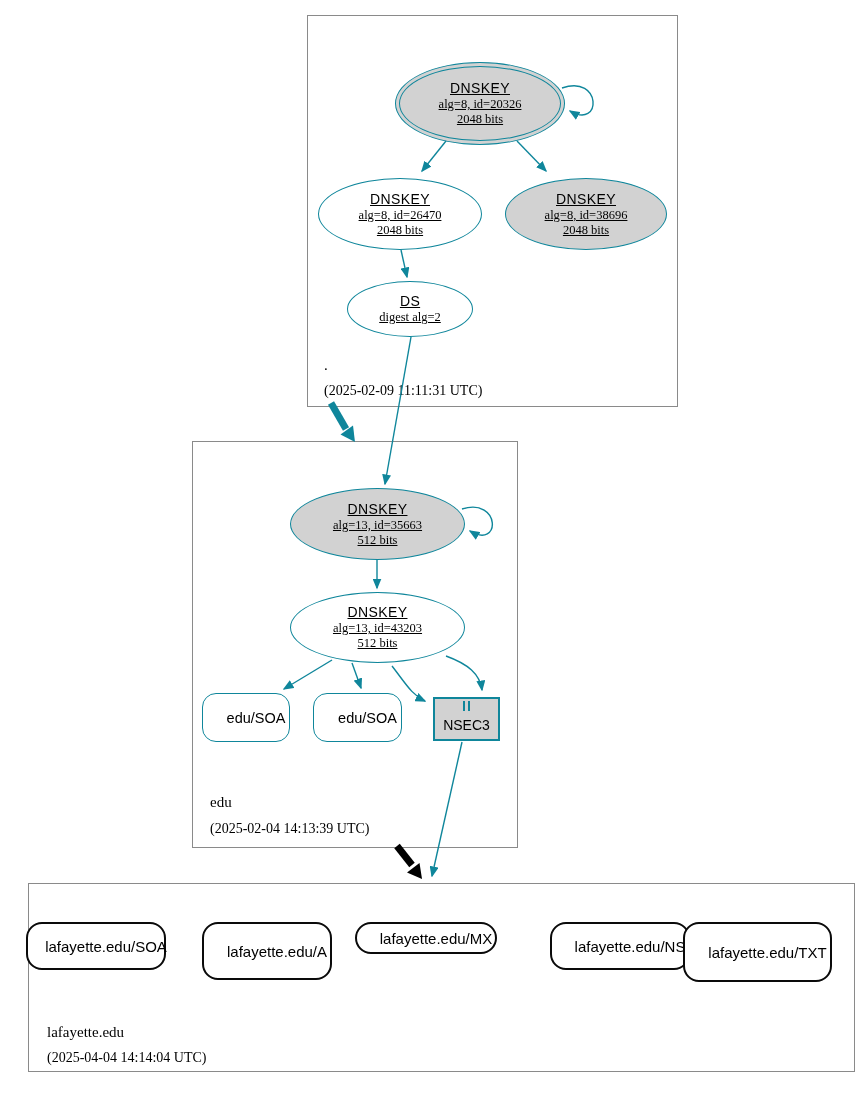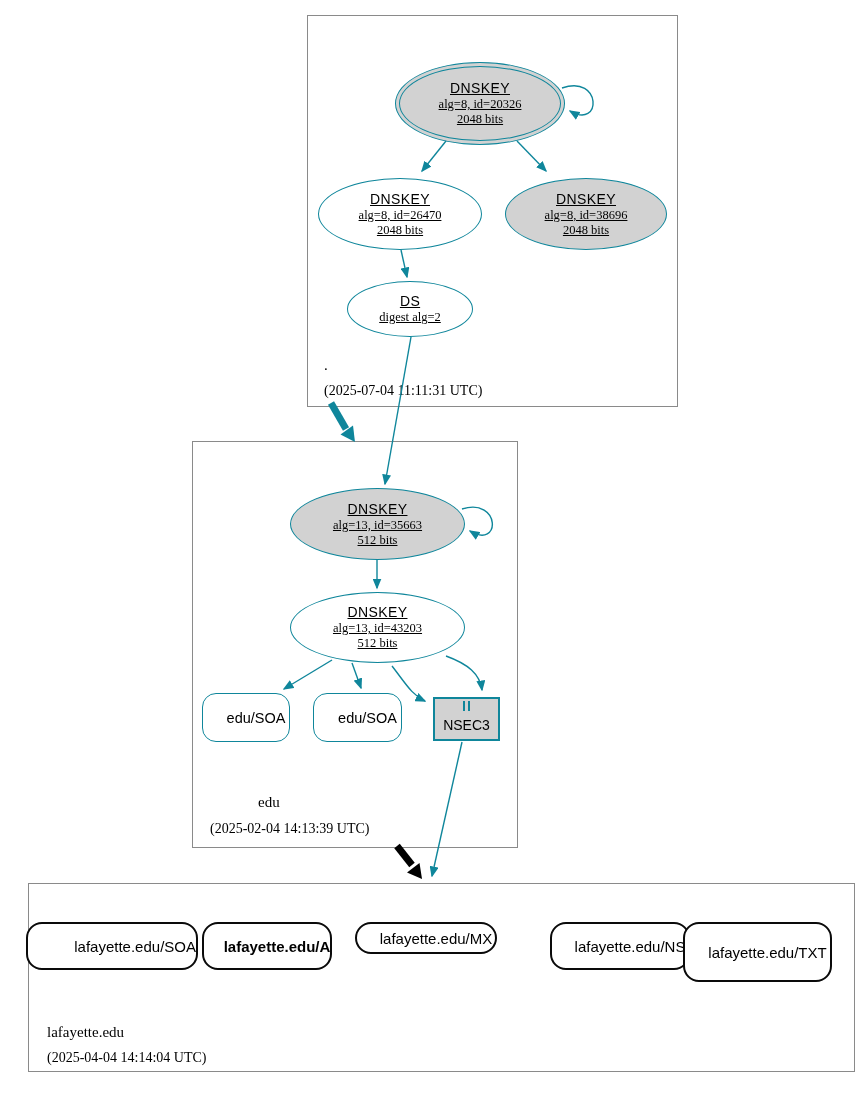--- a/index.html
+++ b/index.html
@@ -39,21 +39,21 @@
   .head-teal{fill:var(--teal);stroke:none;}
   .head-black{fill:#000;stroke:none;}
 </style>
 </head>
 <body>
 
 <div class="canvas">
 
   <div class="zone-box" style="left:307px;top:15px;width:371px;height:392px;">
     <div class="zone-label" style="left:16px;top:341px;">.</div>
-    <div class="zone-ts" style="left:16px;top:367px;">(2025-07-04 11:11:31 UTC)</div>
+    <div class="zone-ts" style="left:16px;top:367px;">(2025-02-09 11:11:31 UTC)</div>
   </div>
 
   <div class="node ellipse gray double" style="left:395px;top:62px;width:170px;height:83px;">
     <div class="title">DNSKEY</div>
     <div class="attr">alg=8, id=20326</div>
     <div class="attr">2048 bits</div>
   </div>
 
   <div class="node ellipse" style="left:318px;top:178px;width:164px;height:72px;">
     <div class="title">DNSKEY</div>
@@ -66,21 +66,21 @@
     <div class="attr">alg=8, id=38696</div>
     <div class="attr">2048 bits</div>
   </div>
 
   <div class="node ellipse" style="left:347px;top:281px;width:126px;height:56px;">
     <div class="title">DS</div>
     <div class="attr">digest alg=2</div>
   </div>
 
   <div class="zone-box" style="left:192px;top:441px;width:326px;height:407px;">
-    <div class="zone-label" style="left:17px;top:352px;margin-left:48px;">edu</div>
+    <div class="zone-label" style="left:17px;top:352px;">edu</div>
     <div class="zone-ts" style="left:17px;top:379px;">(2025-02-04 14:13:39 UTC)</div>
   </div>
 
   <div class="node ellipse gray" style="left:290px;top:488px;width:175px;height:72px;">
     <div class="title">DNSKEY</div>
     <div class="attr">alg=13, id=35663</div>
     <div class="attr">512 bits</div>
   </div>
 
   <div class="node ellipse" style="left:290px;top:592px;width:175px;height:71px;">
@@ -102,24 +102,24 @@
       <div class="cell"></div>
     </div>
     <div class="nsec3-label">NSEC3</div>
   </div>
 
   <div class="zone-box" style="left:28px;top:883px;width:827px;height:189px;">
     <div class="zone-label" style="left:18px;top:140px;">lafayette.edu</div>
     <div class="zone-ts" style="left:18px;top:166px;">(2025-04-04 14:14:04 UTC)</div>
   </div>
 
-  <div class="node rrset black" style="left:26px;top:922px;width:172px;height:48px;align-items:flex-end;">
+  <div class="node rrset black" style="left:26px;top:922px;width:140px;height:48px;">
     <span>lafayette.edu/SOA</span>
   </div>
-  <div class="node rrset black" style="left:202px;top:922px;width:130px;height:48px;font-weight:bold;">
+  <div class="node rrset black" style="left:202px;top:922px;width:130px;height:58px;">
     <span>lafayette.edu/A</span>
   </div>
   <div class="node rrset black" style="left:355px;top:922px;width:142px;height:32px;">
     <span>lafayette.edu/MX</span>
   </div>
   <div class="node rrset black" style="left:522px;top:922px;width:140px;height:48px;margin-left:28px;">
     <span>lafayette.edu/NS</span>
   </div>
   <div class="node rrset black" style="left:683px;top:922px;width:149px;height:60px;">
     <span>lafayette.edu/TXT</span>

